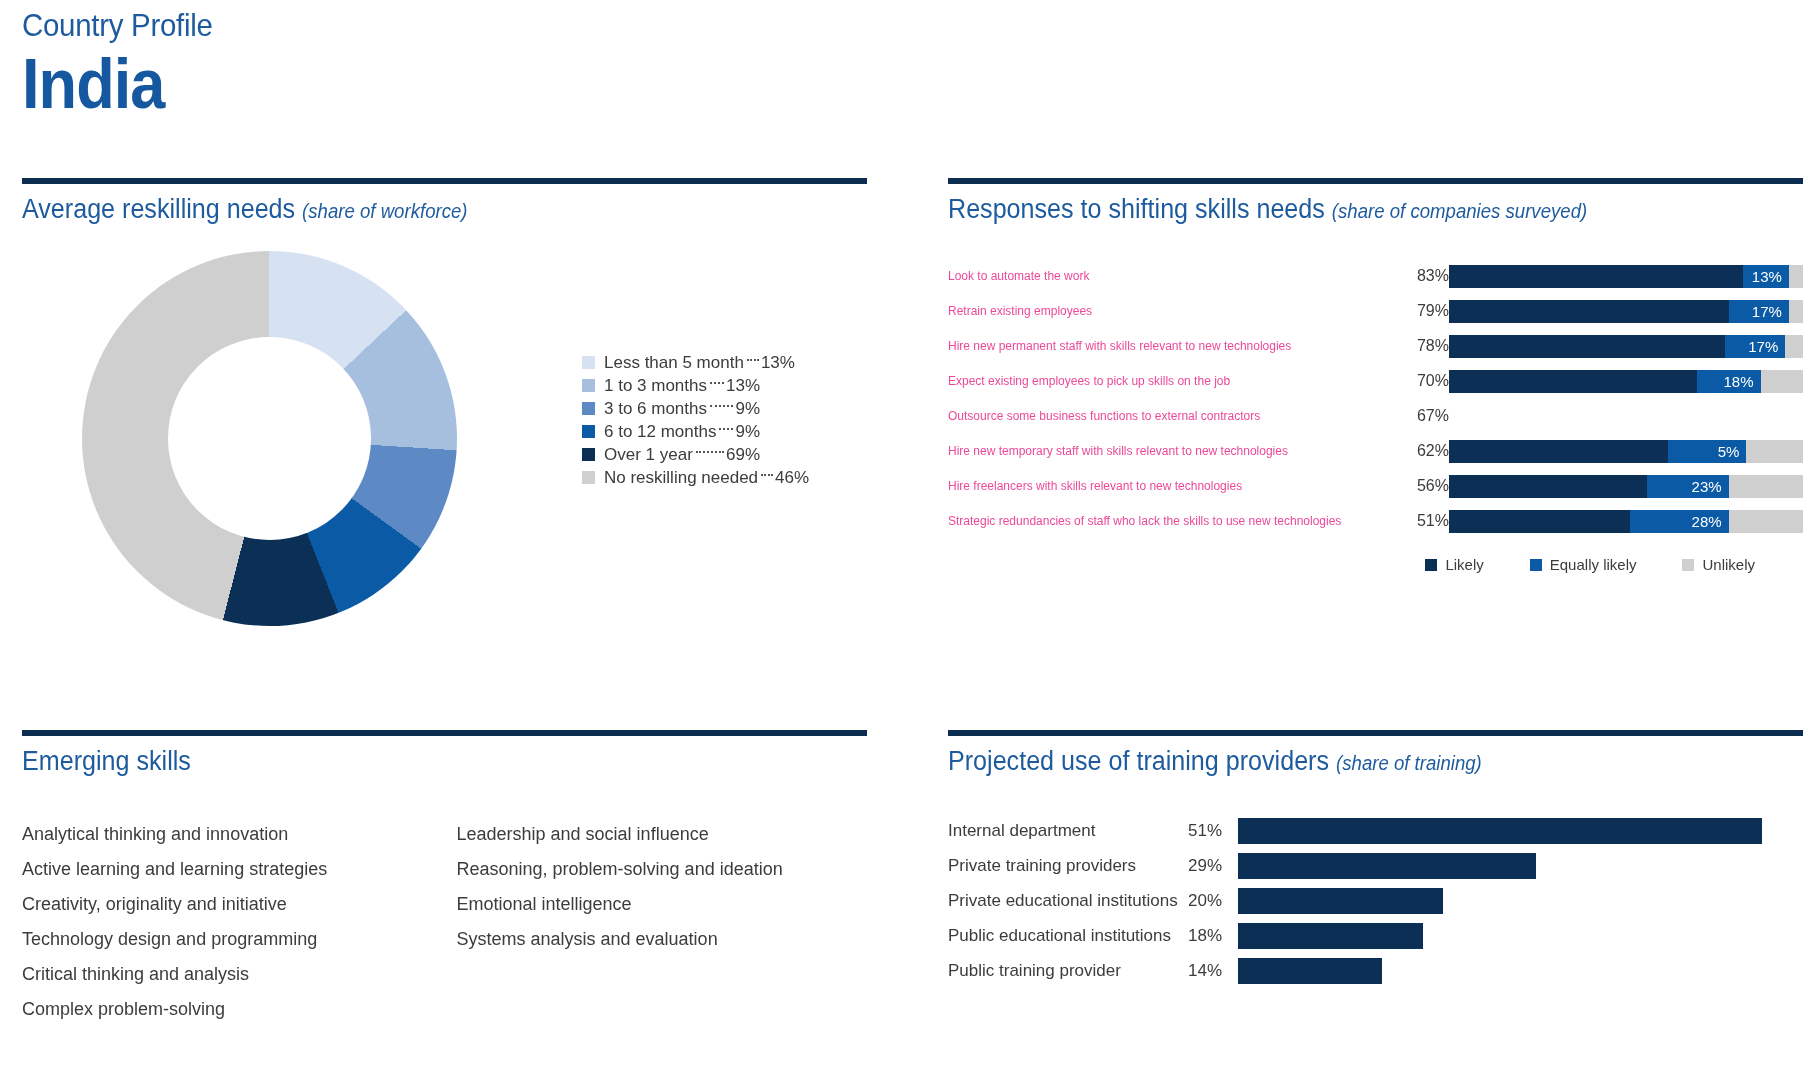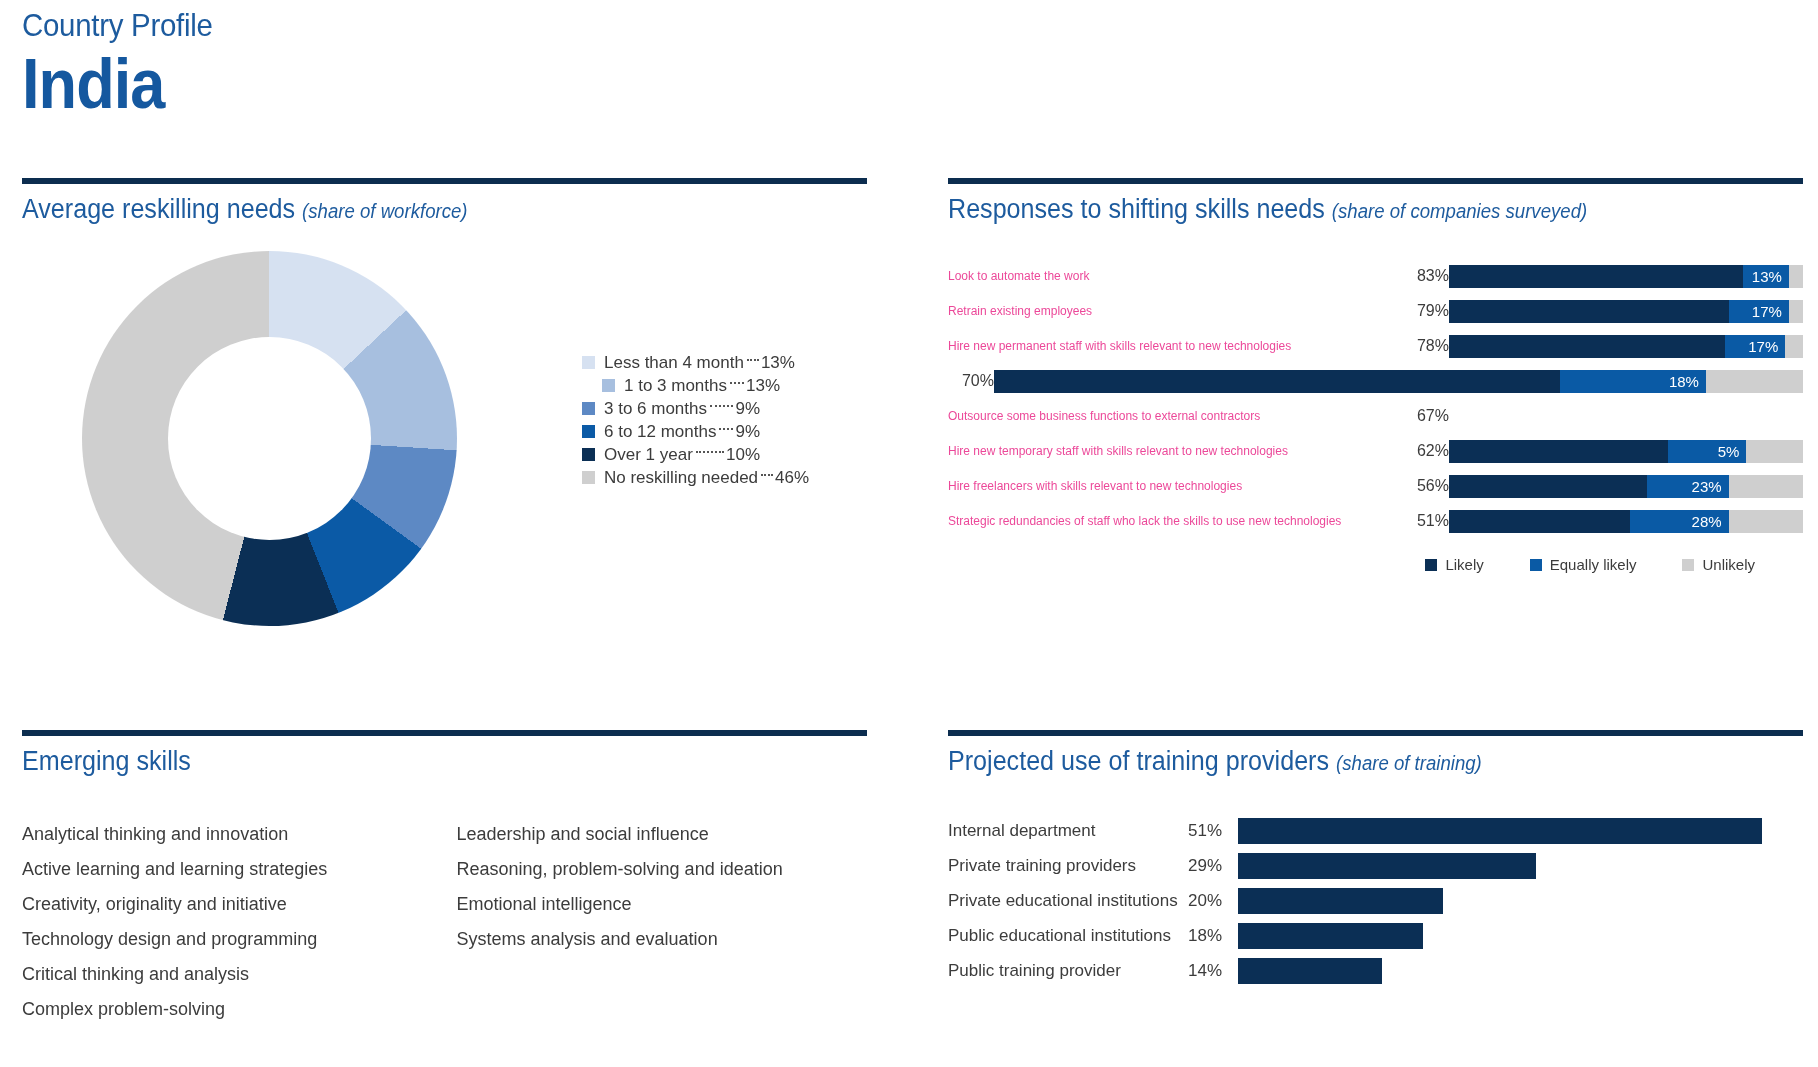--- a/index.html
+++ b/index.html
@@ -220,25 +220,25 @@
   </div>
 
   <div class="donut-wrap">
     <div class="donut" id="donut" style="background: conic-gradient(rgb(214, 225, 241) 0deg, rgb(214, 225, 241) 46.8deg, rgb(167, 191, 223) 46.8deg, rgb(167, 191, 223) 93.6deg, rgb(93, 137, 196) 93.6deg, rgb(93, 137, 196) 126deg, rgb(11, 90, 166) 126deg, rgb(11, 90, 166) 158.4deg, rgb(11, 47, 85) 158.4deg, rgb(11, 47, 85) 194.4deg, rgb(207, 207, 207) 194.4deg, rgb(207, 207, 207) 360deg);">
       <div class="donut-hole"></div>
     </div>
 
     <div class="donut-legend" id="donut-legend">
         <div class="legend-row" style="width: 178px;">
           <span class="legend-swatch" style="background: rgb(214, 225, 241);"></span>
-          <span class="legend-label">Less than 4 month</span>
+          <span class="legend-label">Less than 5 month</span>
           <span class="legend-dots"></span>
           <span class="legend-value">13%</span>
         </div>
-        <div class="legend-row" style="width: 178px; margin-left: 20px;">
+        <div class="legend-row" style="width: 178px;">
           <span class="legend-swatch" style="background: rgb(167, 191, 223);"></span>
           <span class="legend-label">1 to 3 months</span>
           <span class="legend-dots"></span>
           <span class="legend-value">13%</span>
         </div>
         <div class="legend-row" style="width: 178px;">
           <span class="legend-swatch" style="background: rgb(93, 137, 196);"></span>
           <span class="legend-label">3 to 6 months</span>
           <span class="legend-dots"></span>
           <span class="legend-value">9%</span>
@@ -246,21 +246,21 @@
         <div class="legend-row" style="width: 178px;">
           <span class="legend-swatch" style="background: rgb(11, 90, 166);"></span>
           <span class="legend-label">6 to 12 months</span>
           <span class="legend-dots"></span>
           <span class="legend-value">9%</span>
         </div>
         <div class="legend-row" style="width: 178px;">
           <span class="legend-swatch" style="background: rgb(11, 47, 85);"></span>
           <span class="legend-label">Over 1 year</span>
           <span class="legend-dots"></span>
-          <span class="legend-value">10%</span>
+          <span class="legend-value">69%</span>
         </div>
         <div class="legend-row" style="width: 178px;">
           <span class="legend-swatch" style="background: rgb(207, 207, 207);"></span>
           <span class="legend-label">No reskilling needed</span>
           <span class="legend-dots"></span>
           <span class="legend-value">46%</span>
         </div>
       </div>
   </div>
 </div>
@@ -300,20 +300,21 @@
         <div class="stack-value">78%</div>
         <div class="stack-bar">
           <div class="seg seg-likely" style="width: 78%;"></div>
           <div class="seg seg-equal" style="width: 17%;">
             <span class="seg-text">17%</span>
           </div>
           <div class="seg seg-unlikely" style="width: 5%;"></div>
         </div>
       </div>
       <div class="stack-row">
+        <div class="stack-label">Expect existing employees to pick up skills on the job</div>
         <div class="stack-value">70%</div>
         <div class="stack-bar">
           <div class="seg seg-likely" style="width: 70%;"></div>
           <div class="seg seg-equal" style="width: 18%;">
             <span class="seg-text">18%</span>
           </div>
           <div class="seg seg-unlikely" style="width: 12%;"></div>
         </div>
       </div>
       <div class="stack-row">

